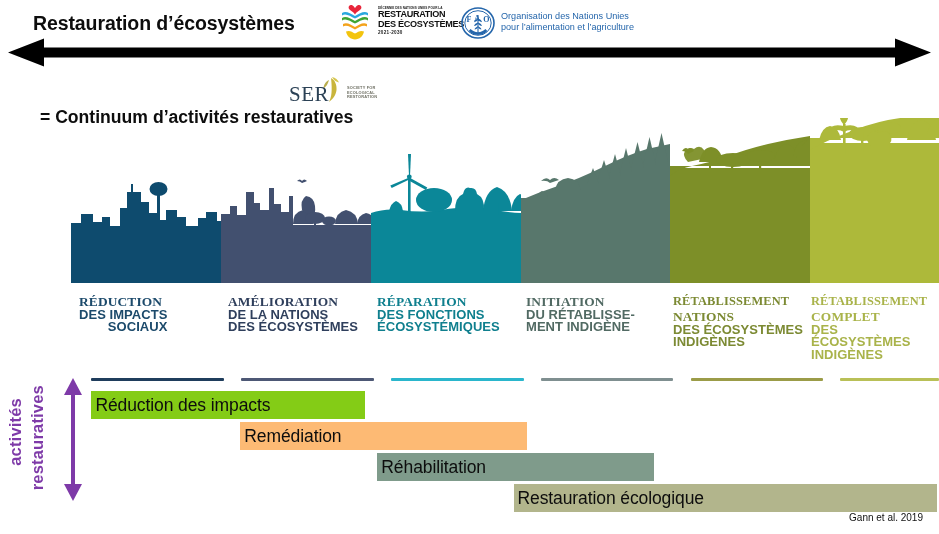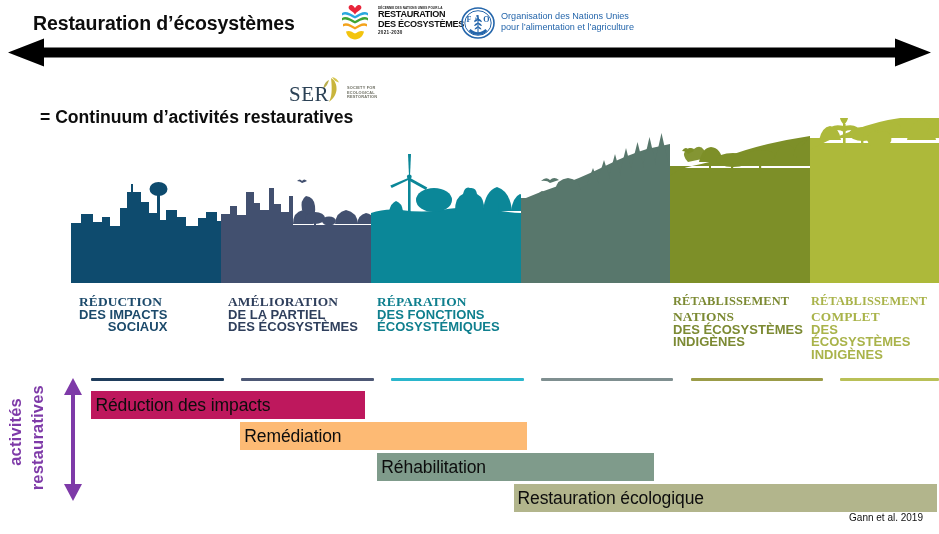--- a/index.html
+++ b/index.html
@@ -303,27 +303,32 @@
   </svg>
 
   <div class="caps">
     <div class="cap" style="left:8px;">
       <div class="c1" style="color:#1c4a6b;">RÉDUCTION</div>
       <div class="c2" style="color:#1c4a6b;">DES IMPACTS</div>
       <div class="c2" style="color:#1c4a6b;text-align:right;">SOCIAUX</div>
     </div>
     <div class="cap" style="left:157px;">
       <div class="c1" style="color:#2f3f5c;">AMÉLIORATION</div>
-      <div class="c2" style="color:#2f3f5c;">DE LA PARTIEL</div>
+      <div class="c2" style="color:#2f3f5c;">DE LA NATIONS</div>
       <div class="c2" style="color:#2f3f5c;">DES ÉCOSYSTÈMES</div>
     </div>
     <div class="cap" style="left:306px;">
       <div class="c1" style="color:#0f7f8e;">RÉPARATION</div>
       <div class="c2" style="color:#0f7f8e;">DES FONCTIONS</div>
       <div class="c2" style="color:#0f7f8e;">ÉCOSYSTÉMIQUES</div>
+    </div>
+    <div class="cap" style="left:455px;">
+      <div class="c1" style="color:#516a63;">INITIATION</div>
+      <div class="c2" style="color:#516a63;">DU RÉTABLISSE-</div>
+      <div class="c2" style="color:#516a63;">MENT INDIGÈNE</div>
     </div>
     <div class="cap" style="left:602px;">
       <div class="c1" style="color:#7c8a33;font-size:12.4px;">RÉTABLISSEMENT</div>
       <div class="c1" style="color:#7c8a33;">NATIONS</div>
       <div class="c2" style="color:#7c8a33;">DES ÉCOSYSTÈMES</div>
       <div class="c2" style="color:#7c8a33;">INDIGÈNES</div>
     </div>
     <div class="cap" style="left:740px;">
       <div class="c1" style="color:#a9b34a;font-size:12.4px;">RÉTABLISSEMENT</div>
       <div class="c1" style="color:#a9b34a;">COMPLET</div>
@@ -341,21 +346,21 @@
 
   <div id="underlines">
       <div class="uline" style="left: 91.404px; width: 132.756px; top: 378px; background: rgb(31, 61, 92);"></div>
       <div class="uline" style="left: 241.18px; width: 132.756px; top: 378px; background: rgb(77, 88, 117);"></div>
       <div class="uline" style="left: 390.956px; width: 132.756px; top: 378px; background: rgb(42, 182, 204);"></div>
       <div class="uline" style="left: 540.732px; width: 132.756px; top: 378px; background: rgb(127, 143, 144);"></div>
       <div class="uline" style="left: 690.508px; width: 132.756px; top: 378px; background: rgb(155, 156, 72);"></div>
       <div class="uline" style="left: 840.284px; width: 98.716px; top: 378px; background: rgb(185, 192, 87);"></div>
     </div>
   <div id="activity-bars">
-      <div class="abar" style="left: 91.404px; width: 273.171px; top: 391px; background: #be185d;">
+      <div class="abar" style="left: 91.404px; width: 273.171px; top: 391px; background: #84cc16;">
         <span>Réduction  des impacts</span>
       </div>
       <div class="abar" style="left: 240.329px; width: 287px; top: 422px; background: #fdba74;">
         <span>Remédiation</span>
       </div>
       <div class="abar" style="left: 377.34px; width: 276.575px; top: 453px; background: rgb(127, 155, 139);">
         <span>Réhabilitation</span>
       </div>
       <div class="abar" style="left: 513.5px; width: 423px; top: 484px; background: rgb(178, 181, 140);">
         <span>Restauration écologique</span>

